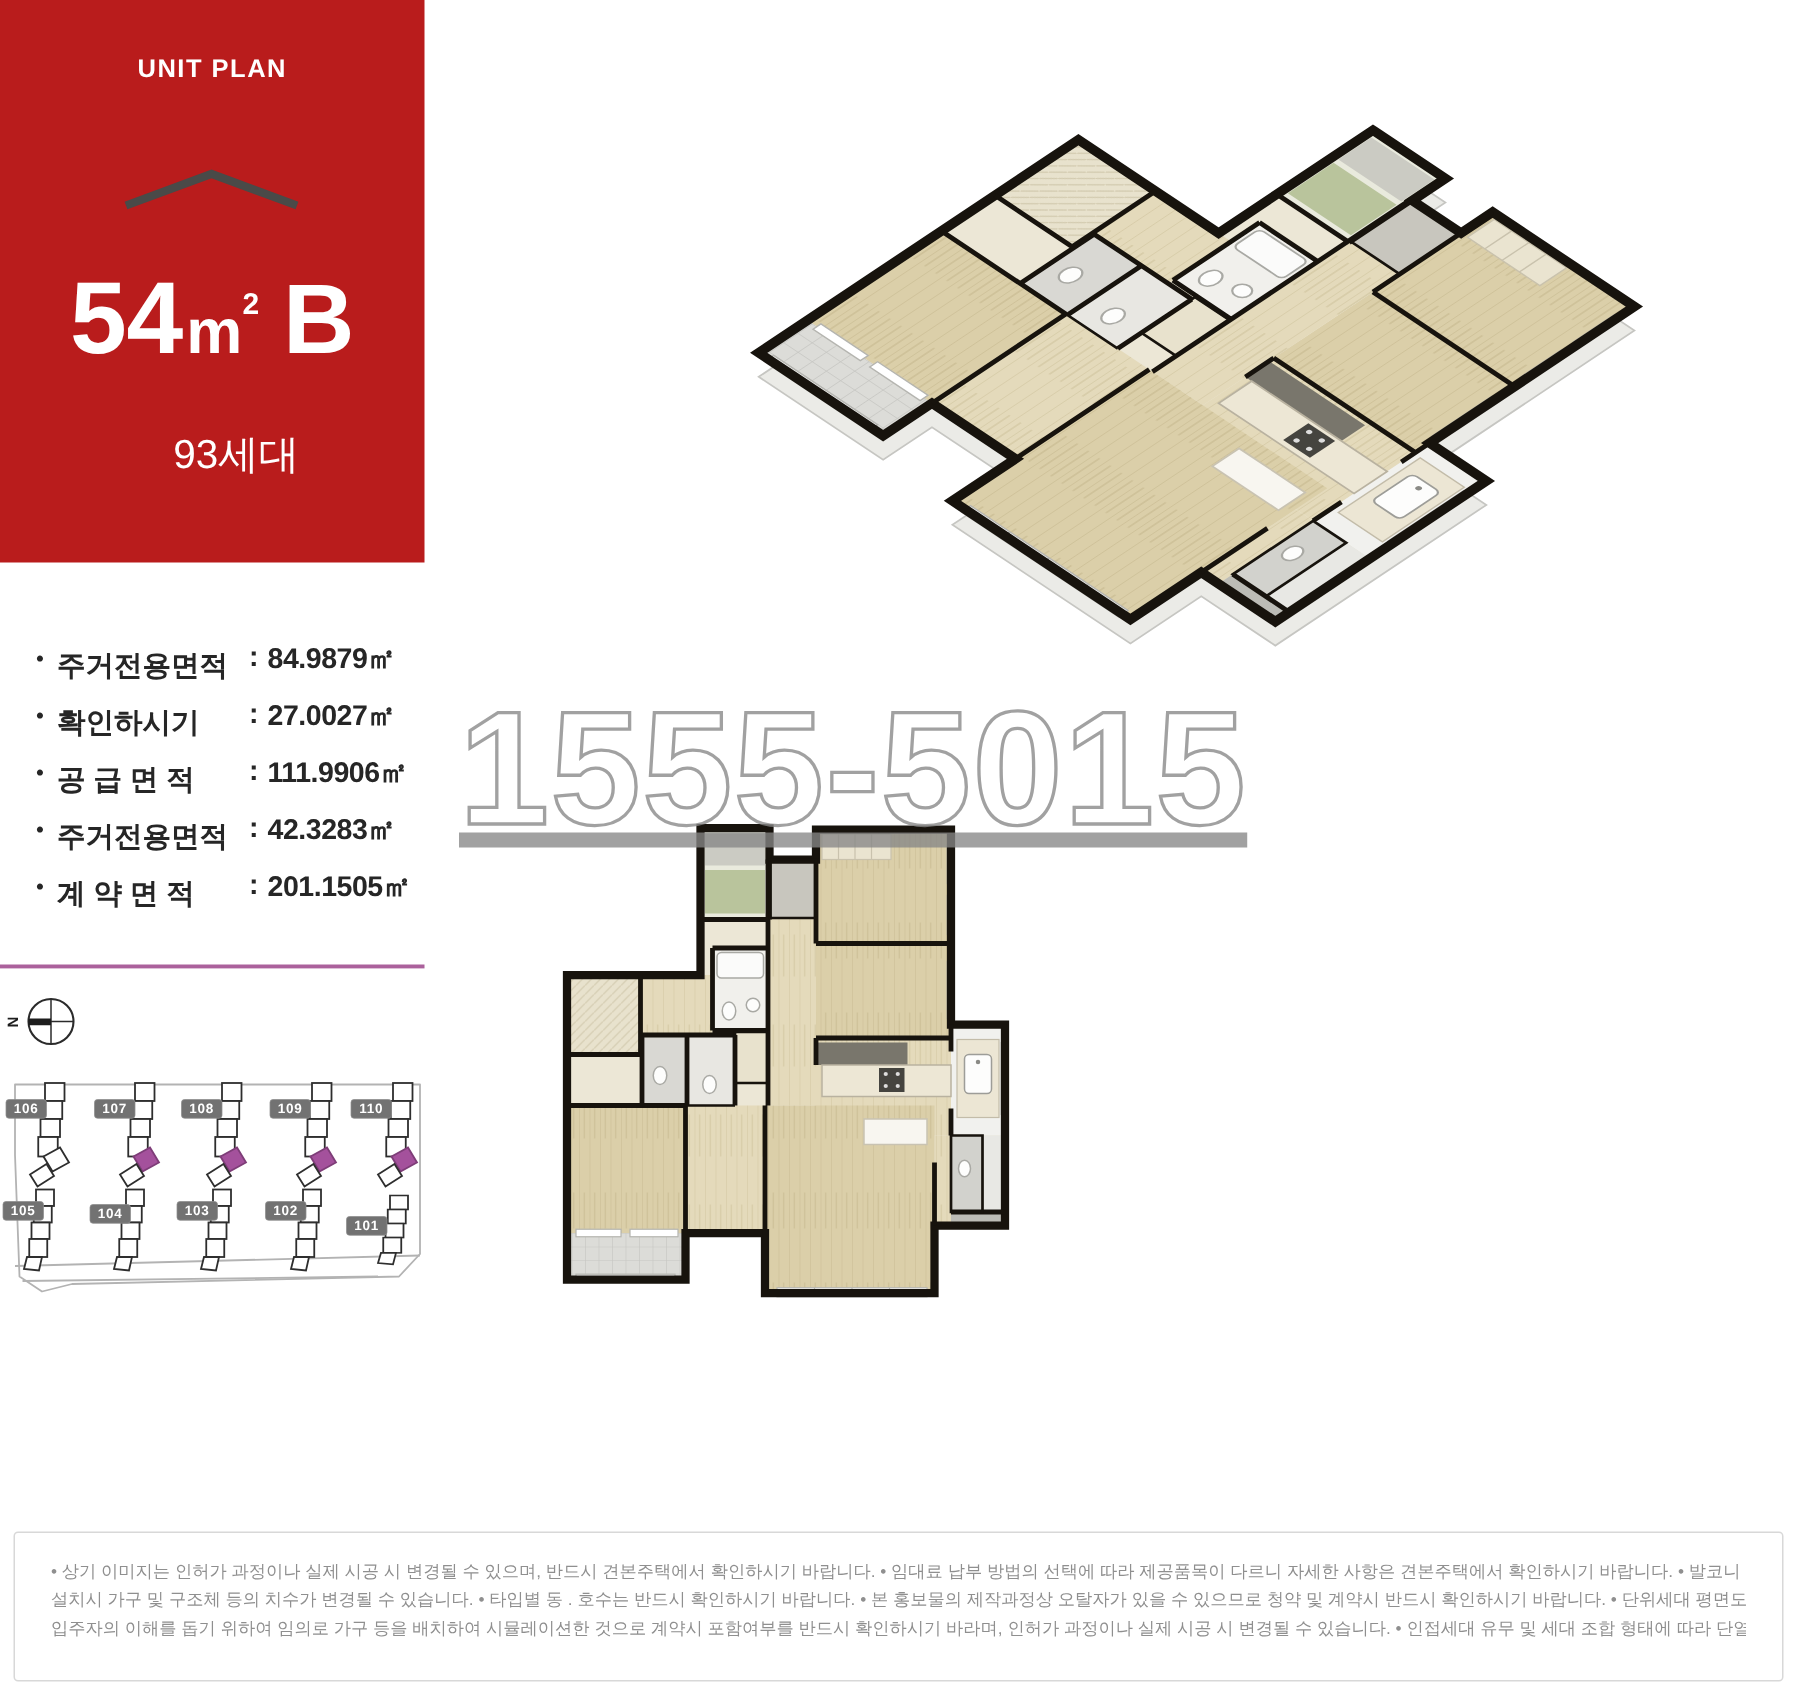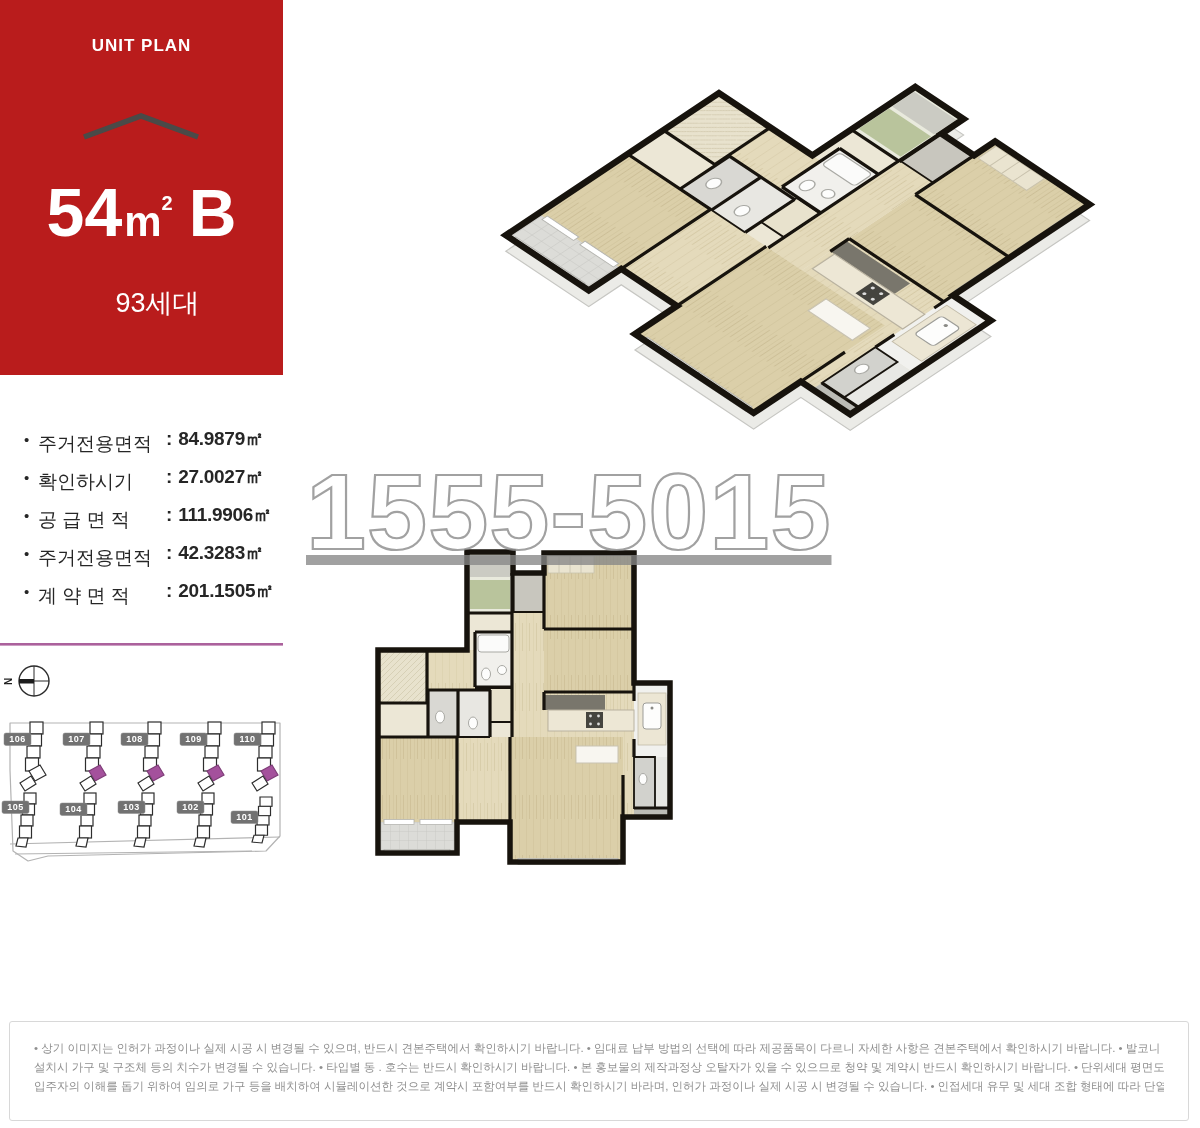--- a/index.html
+++ b/index.html
@@ -28,21 +28,21 @@
   .unit-title .um{font-size:42px;font-weight:600;margin-left:2px;}
   .unit-title .usup{font-size:20px;font-weight:600;vertical-align:26px;}
   .unit-title .letter{font-size:66px;font-weight:bold;margin-left:16px;}
   .households{position:absolute;left:0;top:285px;width:100%;text-align:center;color:#ffffff;
               font-size:27px;font-weight:500;margin-left:16px;}
 
   
   .area-list{position:absolute;left:24px;top:420px;width:290px;z-index:2;color:#262626;}
   .area-row{height:38px;display:flex;align-items:center;font-size:19px;}
   .area-row .bullet{width:14px;font-size:15px;color:#262626;}
-  .area-row .lbl{display:inline-block;width:128px;font-weight:400;margin-top:10px;}
+  .area-row .lbl{display:inline-block;width:128px;font-weight:700;margin-top:10px;}
   .area-row .sep{margin:0 6px 0 0;font-weight:600;}
   .area-row .val{font-weight:700;letter-spacing:-0.3px;}
 
   
   .watermark{position:absolute;left:306px;top:458px;width:620px;z-index:4;
              font-size:108px;font-weight:800;letter-spacing:1px;line-height:1;
              color:rgba(255,255,255,0.38);
              text-decoration:underline;
              -webkit-text-stroke:2.2px rgba(134,134,134,0.78);}
 

